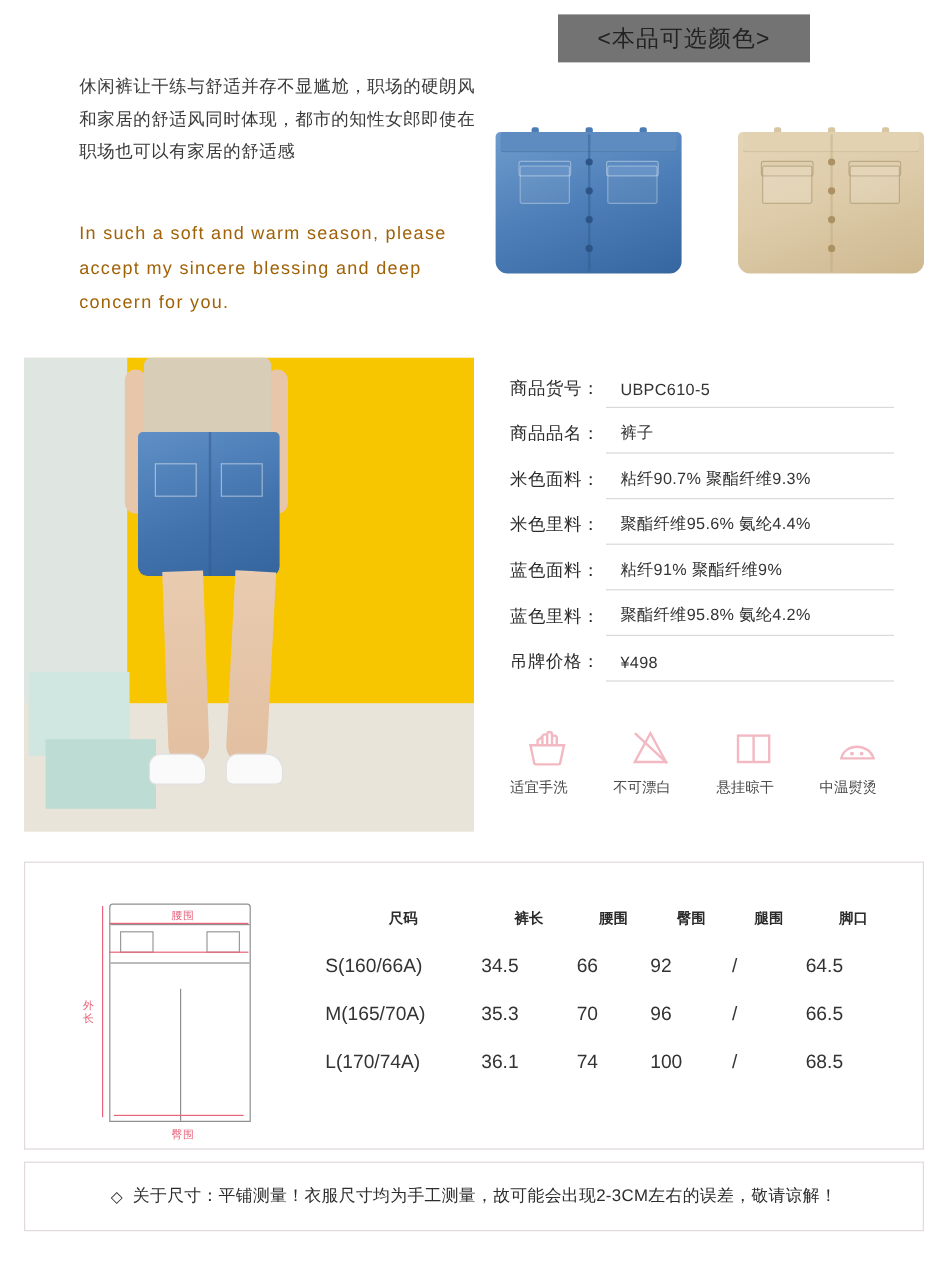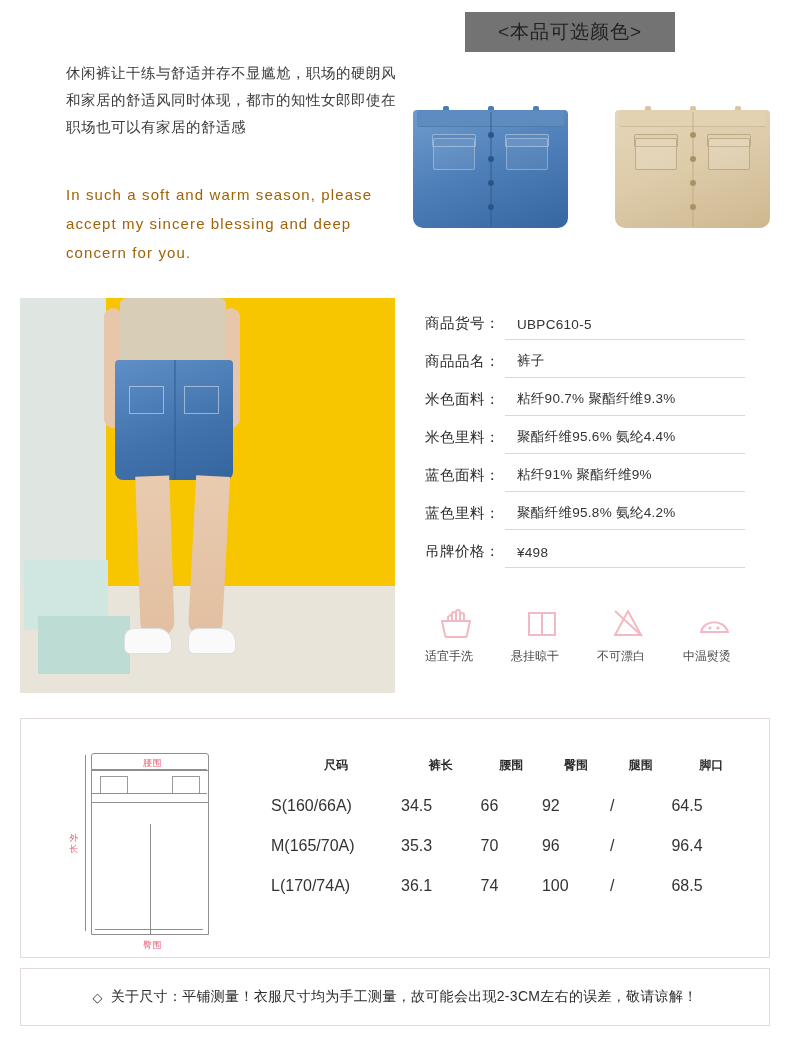--- a/index.html
+++ b/index.html
@@ -521,35 +521,35 @@
         <path d="M16 18 v-7 a2 2 0 0 1 4 0 v7 M20 18 v-9 a2 2 0 0 1 4 0 v9 M24 18 v-6 a2 2 0 0 1 4 0 v6" fill="none" stroke="#f3b9c2" stroke-width="2"></path>
         <path d="M16 11 l-4 3 v4" fill="none" stroke="#f3b9c2" stroke-width="2"></path>
       </svg>
     </div>
     <div class="care-label">适宜手洗</div>
   </div>
 
   <div class="care-item">
     <div class="care-icon">
       <svg width="40" height="40" viewBox="0 0 40 40">
+        <path d="M20 8 L33 32 H7 Z" fill="none" stroke="#f3b9c2" stroke-width="2"></path>
+        <line x1="7" y1="8" x2="34" y2="33" stroke="#f3b9c2" stroke-width="2"></line>
+      </svg>
+    </div>
+    <div class="care-label">不可漂白</div>
+  </div>
+
+  <div class="care-item">
+    <div class="care-icon">
+      <svg width="40" height="40" viewBox="0 0 40 40">
         <rect x="7" y="10" width="26" height="22" fill="none" stroke="#f3b9c2" stroke-width="2"></rect>
         <line x1="20" y1="10" x2="20" y2="32" stroke="#f3b9c2" stroke-width="2"></line>
       </svg>
     </div>
     <div class="care-label">悬挂晾干</div>
-  </div>
-
-  <div class="care-item">
-    <div class="care-icon">
-      <svg width="40" height="40" viewBox="0 0 40 40">
-        <path d="M20 8 L33 32 H7 Z" fill="none" stroke="#f3b9c2" stroke-width="2"></path>
-        <line x1="7" y1="8" x2="34" y2="33" stroke="#f3b9c2" stroke-width="2"></line>
-      </svg>
-    </div>
-    <div class="care-label">不可漂白</div>
   </div>
 
   <div class="care-item">
     <div class="care-icon">
       <svg width="40" height="40" viewBox="0 0 40 40">
         <path d="M7 29 C10 16 30 16 34 29 Z" fill="none" stroke="#f3b9c2" stroke-width="2"></path>
         <circle cx="16" cy="25" r="1.6" fill="#f3b9c2"></circle>
         <circle cx="24" cy="25" r="1.6" fill="#f3b9c2"></circle>
       </svg>
     </div>
@@ -597,21 +597,21 @@
         <td>92</td>
         <td>/</td>
         <td>64.5</td>
       </tr>
       <tr>
         <td>M(165/70A)</td>
         <td>35.3</td>
         <td>70</td>
         <td>96</td>
         <td>/</td>
-        <td>96.4</td>
+        <td>66.5</td>
       </tr>
       <tr>
         <td>L(170/74A)</td>
         <td>36.1</td>
         <td>74</td>
         <td>100</td>
         <td>/</td>
         <td>68.5</td>
       </tr>
     </tbody>

